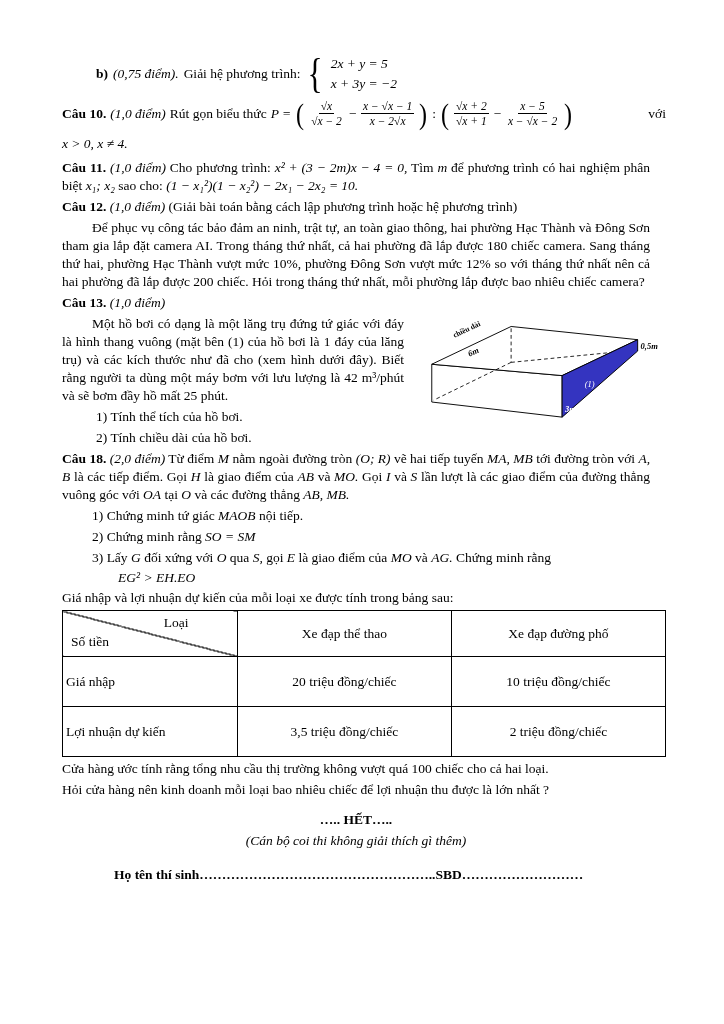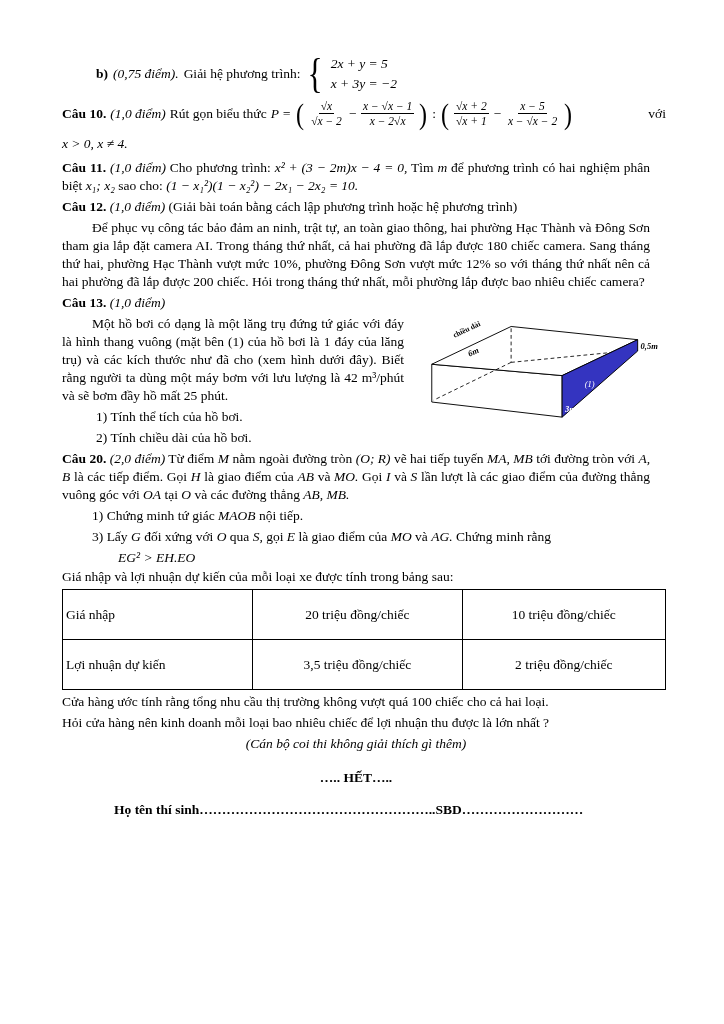--- a/index.html
+++ b/index.html
@@ -158,21 +158,21 @@
       <text x="44" y="42" font-size="9" font-weight="bold" font-style="italic" transform="rotate(-25 44 42)">6m</text>
       <text x="225" y="34" font-size="9" font-weight="bold" font-style="italic">0,5m</text>
       <text x="166" y="74" font-size="9" font-style="italic" fill="#ffffff">(1)</text>
       <text x="145" y="101" font-size="9" font-weight="bold" font-style="italic" fill="#ffffff">3m</text>
     </svg>
   </div>
 </div>
 
 <div>
   <p class="para">
-    <span class="b">Câu 20.</span>
+    <span class="b">Câu 18.</span>
     <span class="i">(2,0 điểm)</span>
     <span>Từ điểm</span>
     <span class="m">M</span>
     <span>nằm ngoài đường tròn</span>
     <span class="m">(O; R)</span>
     <span>vẽ hai tiếp tuyến</span>
     <span class="m">MA, MB</span>
     <span>tới đường tròn với</span>
     <span class="m">A, B</span>
     <span>là các tiếp điểm. Gọi</span>
@@ -192,20 +192,25 @@
     <span>và các đường thẳng</span>
     <span class="m">AB, MB.</span>
   </p>
   <p class="para qitem">
     <span>1)</span>
     <span>Chứng minh tứ giác</span>
     <span class="m">MAOB</span>
     <span>nội tiếp.</span>
   </p>
   <p class="para qitem">
+    <span>2)</span>
+    <span>Chứng minh rằng</span>
+    <span class="m">SO = SM</span>
+  </p>
+  <p class="para qitem">
     <span>3)</span>
     <span>Lấy</span>
     <span class="m">G</span>
     <span>đối xứng với</span>
     <span class="m">O</span>
     <span>qua</span>
     <span class="m">S,</span>
     <span>gọi</span>
     <span class="m">E</span>
     <span>là giao điểm của</span>
@@ -215,34 +220,42 @@
     <span>Chứng minh rằng</span>
   </p>
   <p class="para eqline">EG² &gt; EH.EO</p>
 </div>
 
 <div>
   <p class="para">Giá nhập và lợi nhuận dự kiến của mỗi loại xe được tính trong bảng sau:</p>
 
   <table class="t15">
     <tbody>
+        <tr>
+      <td class="corner">
+        <span class="cl">Loại</span>
+        <span class="cs">Số tiền</span>
+      </td>
+      <td class="hdr">Xe đạp thể thao</td>
+      <td class="hdr">Xe đạp đường phố</td>
+    </tr>
     <tr>
       <td class="rlabel">Giá nhập</td>
       <td class="val">20 triệu đồng/chiếc</td>
       <td class="val">10 triệu đồng/chiếc</td>
     </tr>
     <tr>
       <td class="rlabel">Lợi nhuận dự kiến</td>
       <td class="val">3,5 triệu đồng/chiếc</td>
       <td class="val">2 triệu đồng/chiếc</td>
     </tr>
   </tbody>
     </table>
 
   <p class="para">Cửa hàng ước tính rằng tổng nhu cầu thị trường không vượt quá 100 chiếc cho cả hai loại.</p>
   <p class="para">Hỏi cửa hàng nên kinh doanh mỗi loại bao nhiêu chiếc để lợi nhuận thu được là lớn nhất ?</p>
 </div>
 
 <div>
+  <p class="para center endline">….. HẾT…..</p>
   <p class="para center noteline">(Cán bộ coi thi không giải thích gì thêm)</p>
-  <p class="para center endline">….. HẾT…..</p>
   <p class="para nameline">Họ tên thí sinh……………………………………………..SBD………………………</p>
 </div>
 
 </body></html>

